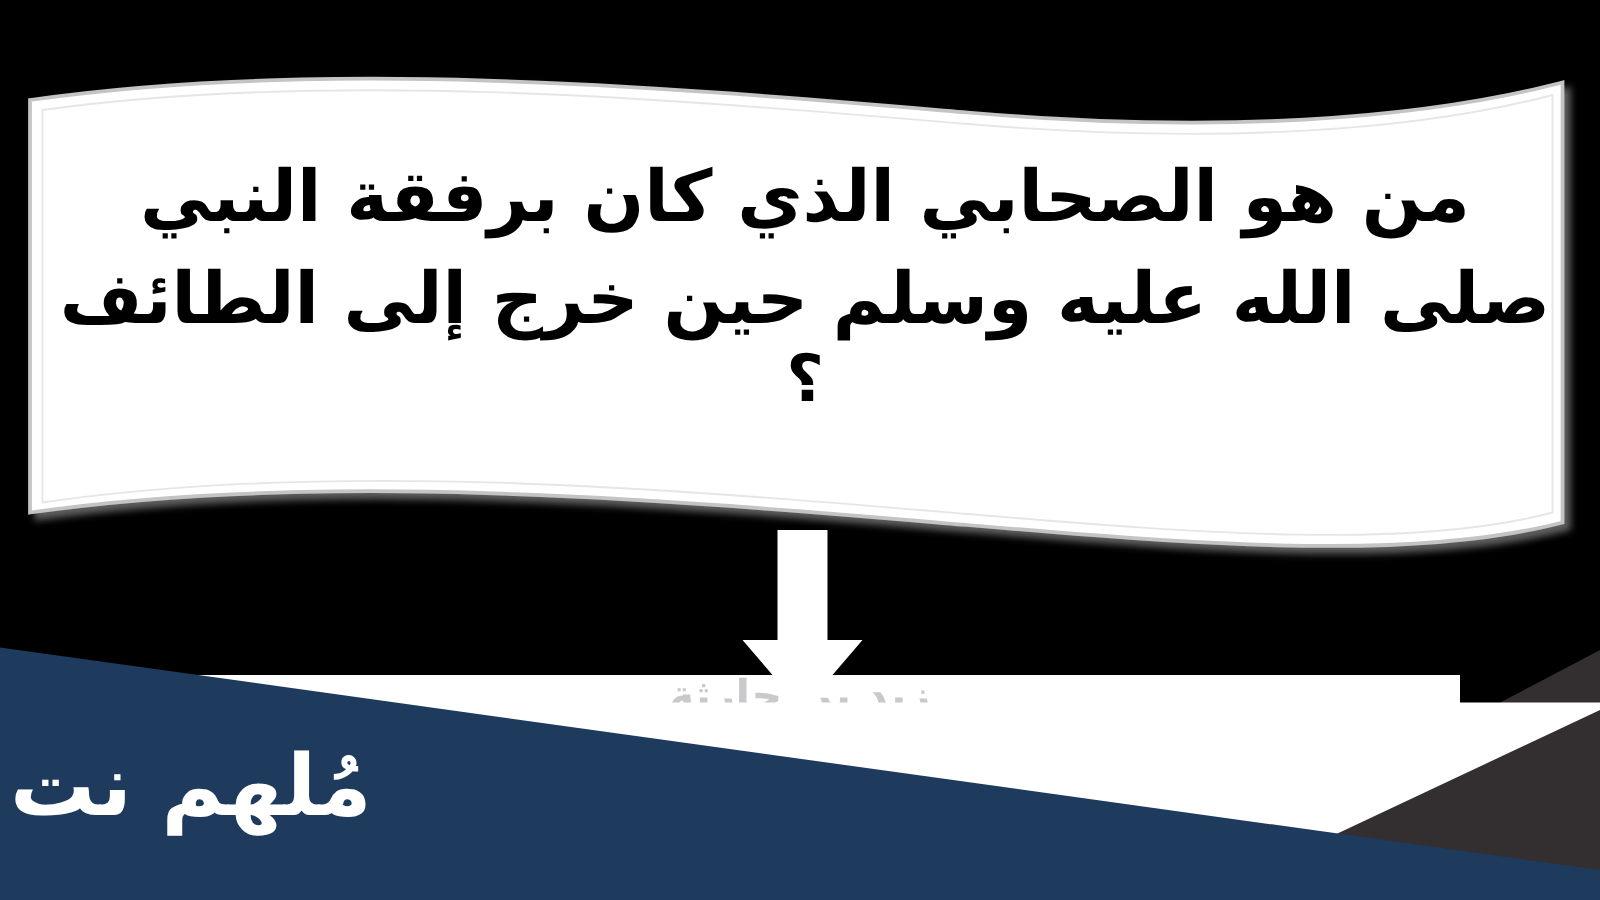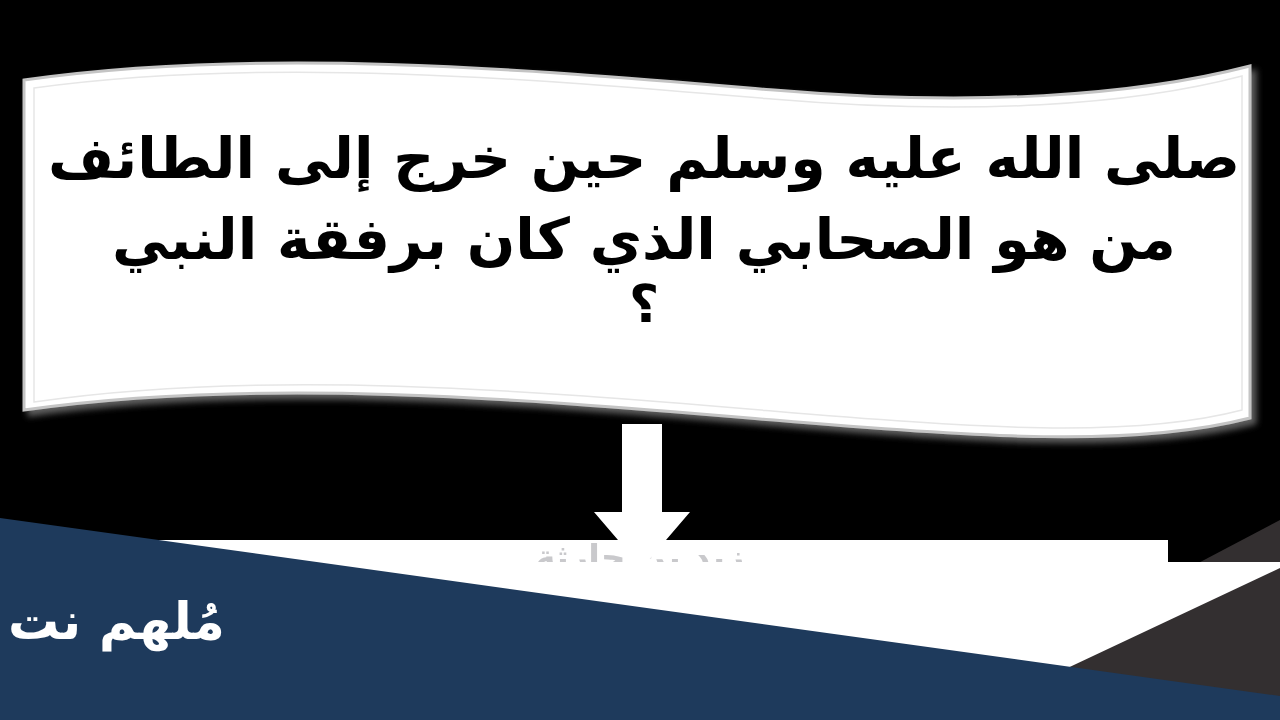--- a/index.html
+++ b/index.html
@@ -120,21 +120,21 @@
     height: 220px;
   }
   .banner svg { display: block; width: 100%; height: 100%; }
 
   
   .watermark {
     position: absolute;
     left: 8px;
     top: 596px;
     color: #ffffff;
-    font-size: 51px;
+    font-size: 68px;
     font-weight: 700;
     line-height: 1;
     direction: rtl;
     white-space: nowrap;
     letter-spacing: 2px;
   }
 </style>
 </head>
 <body>
 
@@ -163,22 +163,22 @@
       <path d="M 20 52
                C 252 20, 520 43, 758 63
                C 958 80, 1118 69, 1228 40
                L 1228 374
                C 1118 403, 958 392, 758 375
                C 520 355, 252 332, 20 366
                Z" fill="#ffffff" stroke="#e6e6e6" stroke-width="1.5"></path>
     </svg>
 
     <div class="question-text">
+      <span class="q-line">من هو الصحابي الذي كان برفقة النبي</span>
       <span class="q-line">صلى الله عليه وسلم حين خرج إلى الطائف</span>
-      <span class="q-line">من هو الصحابي الذي كان برفقة النبي</span>
       <span class="q-line qmark">؟</span>
     </div>
   </div>
 
   <div class="arrow">
     <svg viewBox="0 0 96 144" preserveAspectRatio="none">
       <path d="M 28 0 L 68 0 L 68 88 L 96 88 L 48 144 L 0 88 L 28 88 Z" fill="#ffffff"></path>
     </svg>
   </div>
 

